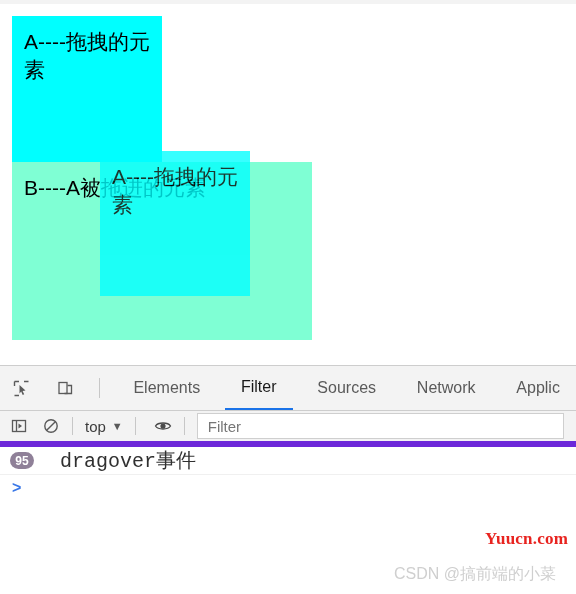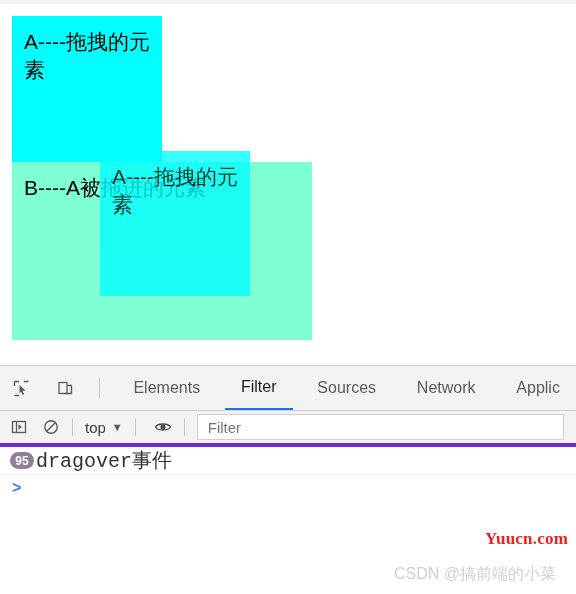--- a/index.html
+++ b/index.html
@@ -132,21 +132,21 @@
   }
   .dt-tab.active {
     color: #1a1a1a;
     border-bottom: 2px solid #1a73e8;
   }
 
   #devtools-toolbar {
     position: relative;
     height: 36px;
     background: #f3f3f3;
-    border-bottom: 4px solid #6d28d9;
+    border-bottom: 6px solid #6d28d9;
     display: flex;
     align-items: center;
     box-sizing: border-box;
   }
   .tb-icon {
     width: 26px;
     height: 26px;
     display: flex;
     align-items: center;
     justify-content: center;
@@ -210,21 +210,21 @@
     justify-content: center;
     min-width: 24px;
     height: 17px;
     padding: 0 5px;
     border-radius: 9px;
     background: #8f8098;
     color: #ffffff;
     font-size: 12px;
     font-weight: bold;
     font-family: "Liberation Sans", sans-serif;
-    margin-right: 2px;
+    margin-right: 26px;
     box-sizing: border-box;
   }
   #console-message {
     font-size: 20px;
     color: #303030;
     font-family: "Liberation Mono", monospace;
   }
   #prompt-row {
     display: flex;
     align-items: center;

